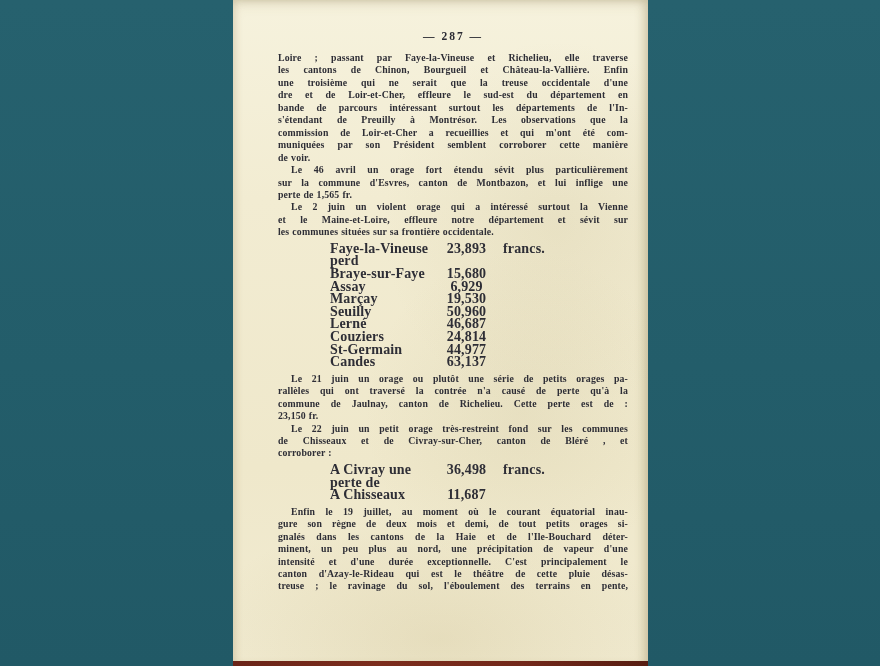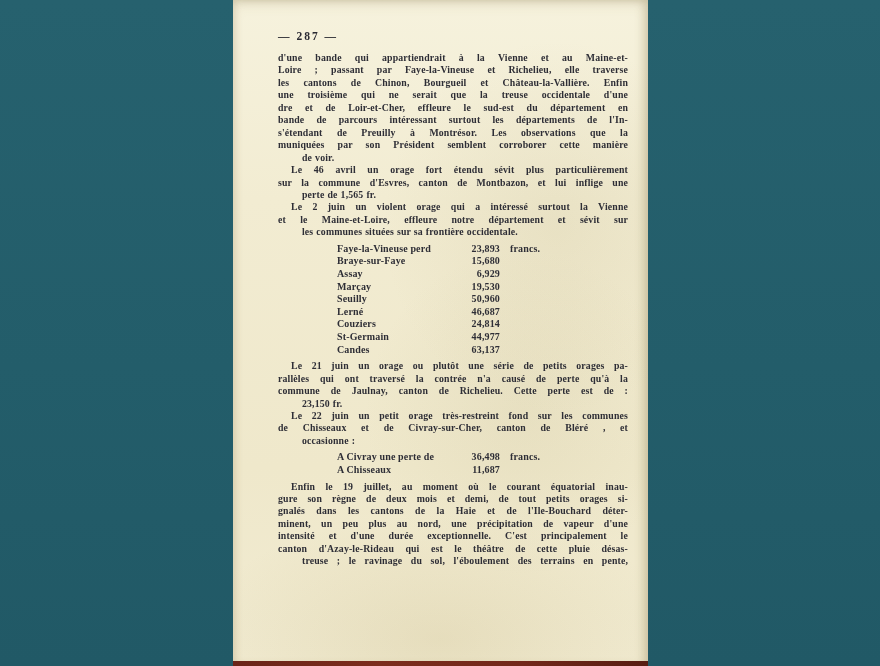--- a/index.html
+++ b/index.html
@@ -22,57 +22,57 @@
   .page-bottom-edge{
     position:absolute;left:0;right:0;bottom:0;height:5px;
     background:linear-gradient(90deg,#6a2418 0%,#7c2d1d 35%,#72281a 70%,#571d12 100%);
   }
   .text-block{
     position:absolute;left:45px;right:20px;top:0;
     font-weight:bold;letter-spacing:0.15px;
   }
   .page-number{
     margin-top:29px;line-height:14px;margin-bottom:9px;
-    font-size:11.5px;letter-spacing:2px;color:#2a2a32;
+    text-align:center;font-size:11.5px;letter-spacing:2px;color:#2a2a32;
   }
   .para{margin:0;}
   .line{
     font-size:9.8px;line-height:12.45px;
     text-align:justify;text-align-last:justify;
     word-spacing:0.4px;
   }
-  .para .line:last-child{text-align-last:left;margin-left:24px;}
+  .para .line:last-child{text-align-last:left;}
   .para.fill-last .line:last-child{text-align-last:justify;}
   .para.indent .line:first-child{text-indent:13px;}
   .loss-table{margin:4px 0 4px 52px;}
-  .loss-row{display:flex;line-height:12.6px;font-size:10px;margin-left:7px;}
+  .loss-row{display:flex;line-height:12.6px;font-size:14px;}
   .loss-name{width:110px;}
-  .loss-value{width:53px;text-align:right;}
+  .loss-value{width:53px;text-align:center;}
   .loss-suffix{margin-left:10px;}
   .para7{margin-top:4px;}
 </style>
 </head>
 <body>
 
 <div class="viewer-bg"></div>
 
 <div class="scan-page">
   <div class="text-block">
 
     <div class="page-number">— 287 —</div>
 
     <div class="para">
 
-    <div class="line">d'une bande qui appartiendrait à la Vienne et au Maine-et-</div>
         <div class="line">Loire ; passant par Faye-la-Vineuse et Richelieu, elle traverse</div>
         <div class="line">les cantons de Chinon, Bourgueil et Château-la-Vallière. Enfin</div>
         <div class="line">une troisième qui ne serait que la treuse occidentale d'une</div>
         <div class="line">dre et de Loir-et-Cher, effleure le sud-est du département en</div>
         <div class="line">bande de parcours intéressant surtout les départements de l'In-</div>
         <div class="line">s'étendant de Preuilly à Montrésor. Les observations que la</div>
+        <div class="line">commission de Loir-et-Cher a recueillies et qui m'ont été com-</div>
         <div class="line">muniquées par son Président semblent corroborer cette manière</div>
         <div class="line">de voir.</div>
       </div>
 
 
     <div class="para indent">
 
     <div class="line">Le 46 avril un orage fort étendu sévit plus particulièrement</div>
         <div class="line">sur la commune d'Esvres, canton de Montbazon, et lui inflige une</div>
         <div class="line">perte de 1,565 fr.</div>
@@ -139,21 +139,21 @@
     <div class="line">Le 21 juin un orage ou plutôt une série de petits orages pa-</div>
         <div class="line">rallèles qui ont traversé la contrée n'a causé de perte qu'à la</div>
         <div class="line">commune de Jaulnay, canton de Richelieu. Cette perte est de :</div>
         <div class="line">23,150 fr.</div>
       </div>
 
     <div class="para indent">
 
     <div class="line">Le 22 juin un petit orage très-restreint fond sur les communes</div>
         <div class="line">de Chisseaux et de Civray-sur-Cher, canton de Bléré , et</div>
-        <div class="line">occasionne :</div>
+        <div class="line">corroborer :</div>
       </div>
 
     <div class="loss-table">
 
     <div class="loss-row">
         <span class="loss-name">A Civray une perte de</span>
         <span class="loss-value">36,498</span>
         <span class="loss-suffix">francs.</span>
       </div>
         <div class="loss-row">

